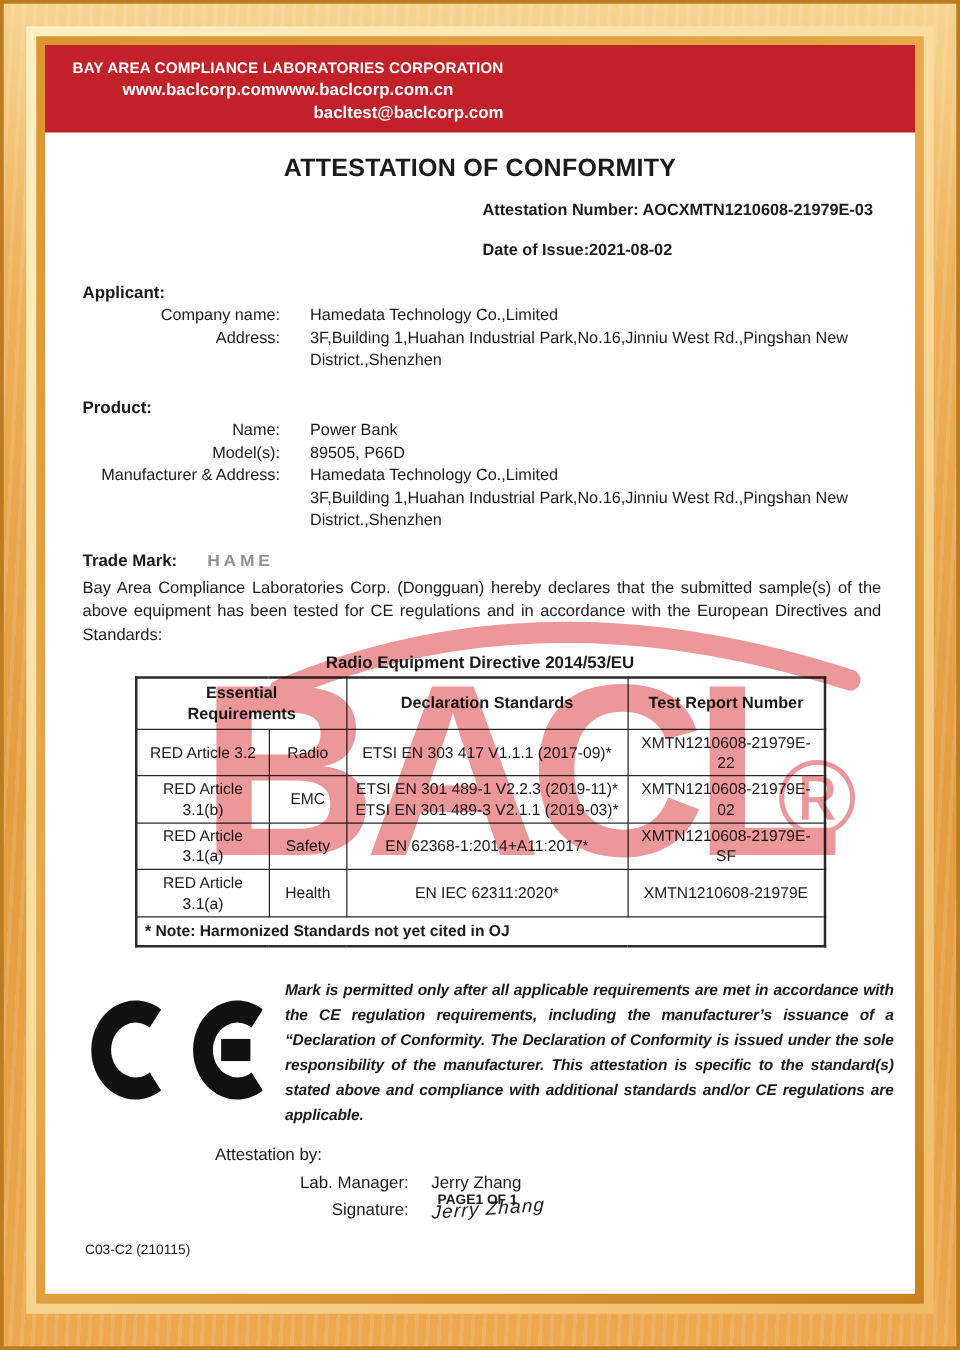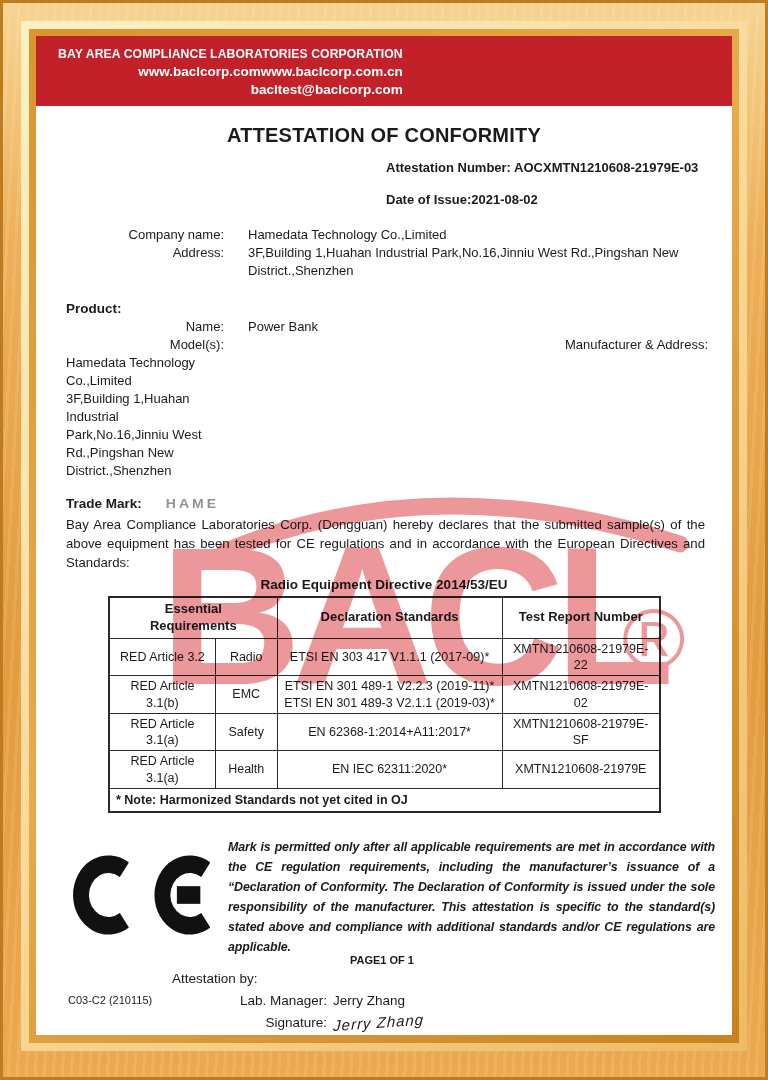--- a/index.html
+++ b/index.html
@@ -23,21 +23,21 @@
   
   .banner { display:flex; justify-content:space-between; align-items:stretch;
     height:70px; background:#c2212a; color:#fff; padding:8px 14px 8px 22px; }
   .logo { position:relative; margin-top:10px; }
   .logo-arc { position:absolute; left:6px; top:-6px; width:92px; height:16px;
     border-top:5px solid #fff; border-radius:100% 100% 0 0 / 130% 130% 0 0; }
   .logo-text { font-size:35px; font-weight:bold; letter-spacing:1px; line-height:1; margin-top:12px; display:inline-block; }
   .logo-reg { font-size:12px; font-weight:bold; vertical-align:-6px; margin-left:-3px; }
   .banner-right { text-align:right; line-height:18px; padding-top:1px; }
   .banner-company { font-size:12.2px; font-weight:bold; letter-spacing:.1px; }
-  .banner-urls { display:flex; justify-content:flex-end; font-size:13.5px; font-weight:bold; }
+  .banner-urls { display:flex; justify-content:center; font-size:13.5px; font-weight:bold; }
   .banner-email { font-size:13.5px; font-weight:bold; }
 
   
   .doc-title { text-align:center; font-size:20px; font-weight:bold; margin-top:18px; letter-spacing:.2px; }
   .meta { padding-left:350px; font-weight:bold; font-size:13px; margin-top:13px; }
   .meta-line + .meta-line { margin-top:17px; }
 
   .section-heading { font-weight:bold; font-size:13.5px; padding-left:30px; }
   .kv { display:grid; grid-template-columns:158px 1fr; column-gap:24px; padding:0 24px 0 30px;
         font-size:13px; line-height:18px; }
@@ -68,21 +68,21 @@
 
   
   .ce-row { display:flex; align-items:flex-start; gap:18px; padding-left:36px; margin-top:24px; }
   .ce-svg { margin-top:18px; flex:0 0 auto; }
   .ce-statement { width:487px; font-weight:bold; font-style:italic; font-size:12.4px;
     line-height:20px; text-align:justify; letter-spacing:-.1px; }
 
   
   .attest-block { margin-top:14px; font-size:13.5px; }
   .attest-heading { padding-left:136px; font-size:13.5px; }
-  .attest-row { display:grid; grid-template-columns:291px 1fr; column-gap:6px; margin-top:7px; }
+  .attest-row { display:grid; grid-template-columns:291px 1fr; column-gap:18px; margin-top:7px; }
   .attest-row .k { text-align:right; }
   .signature-script { display:inline-block; font-style:italic; font-size:15px; letter-spacing:1px;
     transform:rotate(-4deg) skewX(-6deg); transform-origin:left bottom; margin-top:2px; }
 
   
   .footer-code { position:absolute; left:32px; top:958px; font-size:11px; }
   .footer-page { position:absolute; left:314px; top:918px; font-size:11px; font-weight:bold; }
 </style>
 </head>
 <body>
@@ -106,37 +106,39 @@
       </div>
     </div>
 
     <div class="doc-title">ATTESTATION OF CONFORMITY</div>
     <div class="meta">
       <div class="meta-line">Attestation Number: AOCXMTN1210608-21979E-03</div>
       <div class="meta-line">Date of Issue:2021-08-02</div>
     </div>
 
     <div class="applicant-block">
+      <div class="section-heading">Applicant:</div>
       <div class="kv kv-gap">
         <div class="k">Company name:</div>
         <div class="v">Hamedata Technology Co.,Limited</div>
         <div class="k">Address:</div>
         <div class="v">
           <div>3F,Building 1,Huahan Industrial Park,No.16,Jinniu West Rd.,Pingshan New</div>
           <div>District.,Shenzhen</div>
         </div>
       </div>
     </div>
 
     <div class="product-block">
       <div class="section-heading">Product:</div>
       <div class="kv kv-gap">
         <div class="k">Name:</div>
         <div class="v">Power Bank</div>
         <div class="k">Model(s):</div>
+        <div class="v">89505, P66D</div>
         <div class="k">Manufacturer &amp; Address:</div>
         <div class="v">
           <div>Hamedata Technology Co.,Limited</div>
           <div>3F,Building 1,Huahan Industrial Park,No.16,Jinniu West Rd.,Pingshan New</div>
           <div>District.,Shenzhen</div>
         </div>
       </div>
     </div>
 
     <div class="trademark-row">

